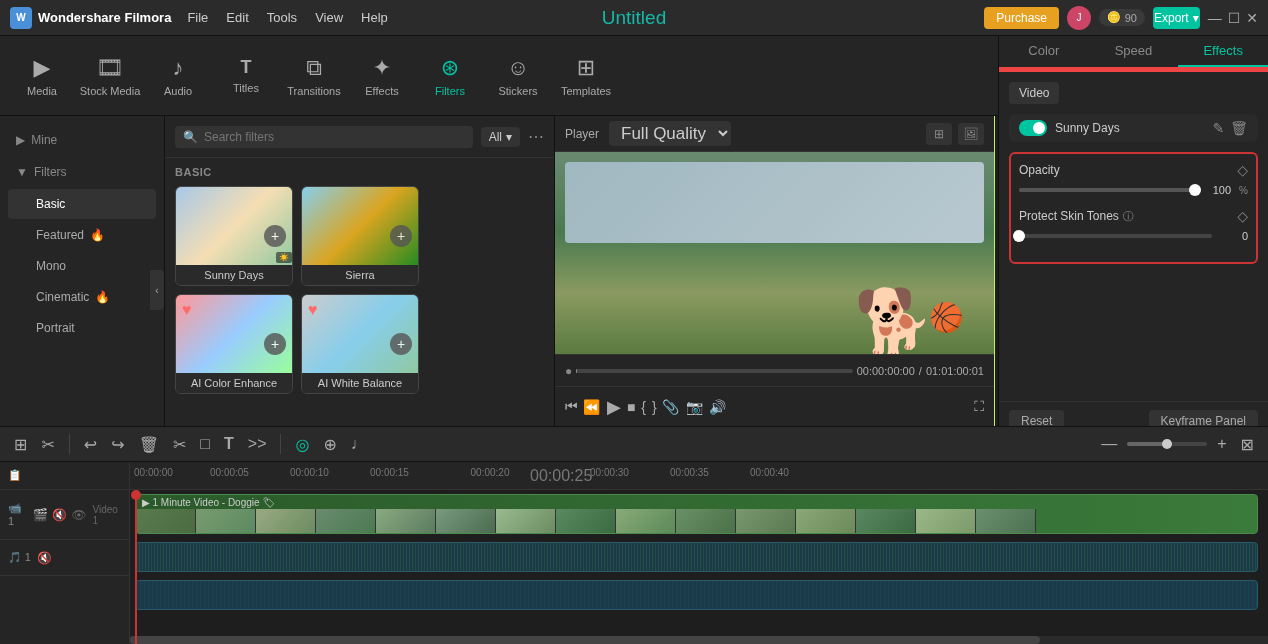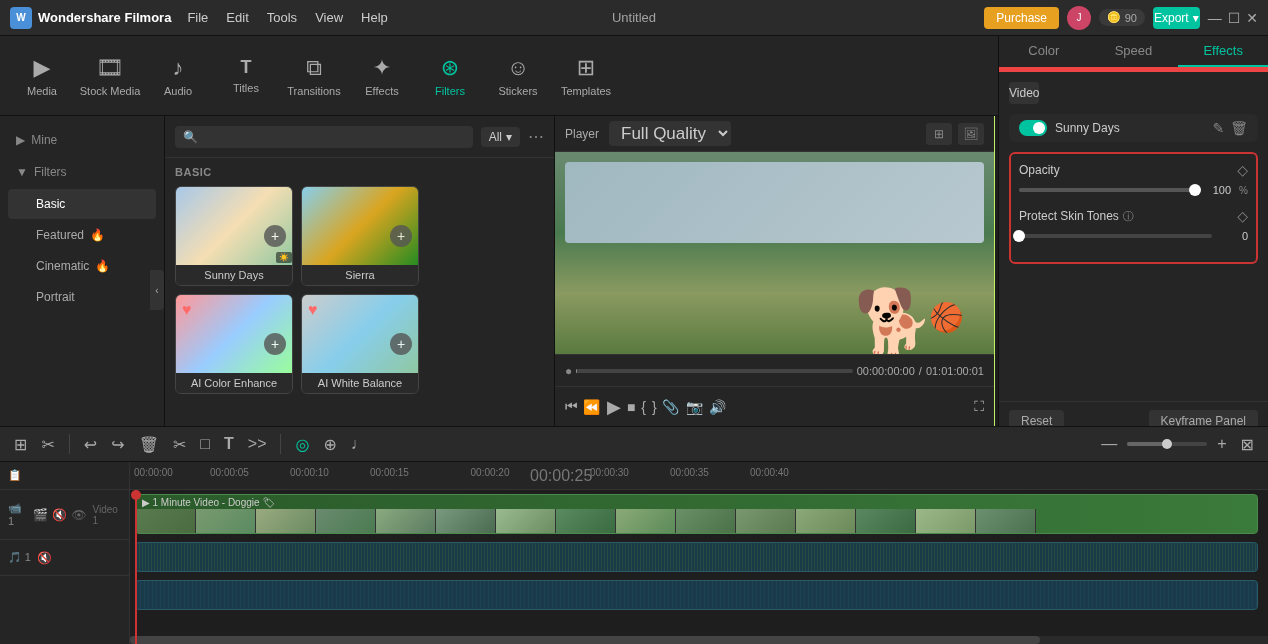--- a/index.html
+++ b/index.html
@@ -5,21 +5,21 @@
     * { margin: 0; padding: 0; box-sizing: border-box; }
     body { width: 1268px; height: 644px; background: #1e1e1e; font-family: 'Segoe UI', Arial, sans-serif; color: #ccc; font-size: 12px; overflow: hidden; }
 
     
     #topbar { display: flex; align-items: center; background: #2b2b2b; height: 36px; padding: 0 10px; gap: 16px; border-bottom: 1px solid #111; }
     #topbar .logo { display: flex; align-items: center; gap: 6px; color: #fff; font-size: 13px; font-weight: 600; }
     #topbar .logo-icon { width: 22px; height: 22px; background: #4a90d9; border-radius: 4px; display: flex; align-items: center; justify-content: center; color: #fff; font-size: 10px; }
     #topbar .menu-items { display: flex; gap: 18px; color: #ccc; font-size: 13px; }
     #topbar .menu-items span { cursor: pointer; }
     #topbar .spacer { flex: 1; }
-    #topbar .title { color: #a3a3a3; font-size: 13px; position: absolute; left: 50%; transform: translateX(-50%); }
+    #topbar .title { color: #14b8a6; font-size: 19px; position: absolute; left: 50%; transform: translateX(-50%); }
     #topbar .actions { display: flex; align-items: center; gap: 8px; }
     .purchase-btn { background: #e8a020; color: #fff; border: none; border-radius: 4px; padding: 4px 12px; font-size: 12px; cursor: pointer; }
     .export-btn { background: #00c4a0; color: #fff; border: none; border-radius: 4px; padding: 4px 1px; font-size: 12px; cursor: pointer; display: flex; align-items: center; gap: 4px; }
     .avatar { width: 24px; height: 24px; border-radius: 50%; background: #c46; display: flex; align-items: center; justify-content: center; color: #fff; font-size: 10px; }
     .points { background: #3a3a3a; border-radius: 10px; padding: 2px 8px; font-size: 11px; color: #aaa; display: flex; align-items: center; gap: 4px; }
     .points .coin { color: #f0a830; }
     .win-btns { display: flex; gap: 6px; color: #aaa; font-size: 14px; cursor: pointer; }
 
     
     #toolbar { display: flex; align-items: center; background: #252525; height: 80px; border-bottom: 1px solid #111; padding: 0 10px; gap: 4px; }
@@ -70,21 +70,21 @@
     .timeline-bar { flex: 1; height: 4px; background: #444; border-radius: 2px; position: relative; }
     .timeline-progress { width: 1px; height: 4px; background: #888; border-radius: 2px; }
     .time-display { color: #aaa; font-size: 11px; white-space: nowrap; }
 
     
     #right-panel { position: absolute; top: 36px; right: 0; width: 270px; height: 404px; background: #252525; border-left: 1px solid #111; display: flex; flex-direction: column; }
     #right-tabs { display: flex; border-bottom: 5px solid #ef4444; height: 36px; }
     .right-tab { flex: 1; display: flex; align-items: center; justify-content: center; font-size: 13px; color: #888; cursor: pointer; border-bottom: 2px solid transparent; }
     .right-tab.active { color: #00c4a0; border-bottom-color: #00c4a0; }
     #right-content { flex: 1; padding: 10px; overflow-y: auto; }
-    .video-section-label { background: #333; border-radius: 4px; padding: 4px 0; font-size: 12px; color: #ccc; display: inline-block; margin-bottom: 10px; }
+    .video-section-label { background: #333; border-radius: 4px; padding: 4px 10px; font-size: 12px; color: #ccc; display: inline-block; margin-bottom: 10px; }
     .filter-row { display: flex; align-items: center; background: #2a2a2a; border-radius: 6px; padding: 6px 10px; margin-bottom: 10px; gap: 8px; }
     .filter-toggle { width: 28px; height: 16px; background: #00c4a0; border-radius: 8px; position: relative; cursor: pointer; }
     .filter-toggle::after { content: ''; position: absolute; width: 12px; height: 12px; background: #fff; border-radius: 50%; top: 2px; left: 14px; }
     .filter-name { flex: 1; color: #ccc; font-size: 12px; }
     .filter-action-btns { display: flex; gap: 6px; color: #888; cursor: pointer; font-size: 14px; }
 
     
     .slider-section { margin-bottom: 12px; }
     .slider-header { display: flex; align-items: center; justify-content: space-between; margin-bottom: 6px; }
     .slider-label { color: #ccc; font-size: 12px; }
@@ -206,34 +206,38 @@
     <span>Filters</span>
   </div>
   <div class="sidebar-child active">
     <span>Basic</span>
   </div>
   <div class="sidebar-child">
     <span>Featured</span>
     <span class="fire">🔥</span>
   </div>
   <div class="sidebar-child">
+    <span>Mono</span>
+  </div>
+  <div class="sidebar-child">
     <span>Cinematic</span>
     <span class="fire">🔥</span>
   </div>
   <div class="sidebar-child">
     <span>Portrait</span>
   </div>
 </div>
 
 <div style="position:absolute; left:150px; top:270px; z-index:10; background:#333; width:14px; height:40px; border-radius:0 4px 4px 0; display:flex; align-items:center; justify-content:center; cursor:pointer; color:#aaa; font-size:10px;">‹</div>
 
 <div id="filters-panel">
   <div id="filters-header">
     <div class="search-box">
       <span style="color:#888;">🔍</span>
+      <input type="text" placeholder="Search filters" style="">
     </div>
     <div class="all-dropdown">
       <span>All</span>
       <span>▾</span>
     </div>
     <span class="filter-more">⋯</span>
   </div>
   <div id="filters-content">
     <div class="section-label">BASIC</div>
     <div class="filter-grid">

